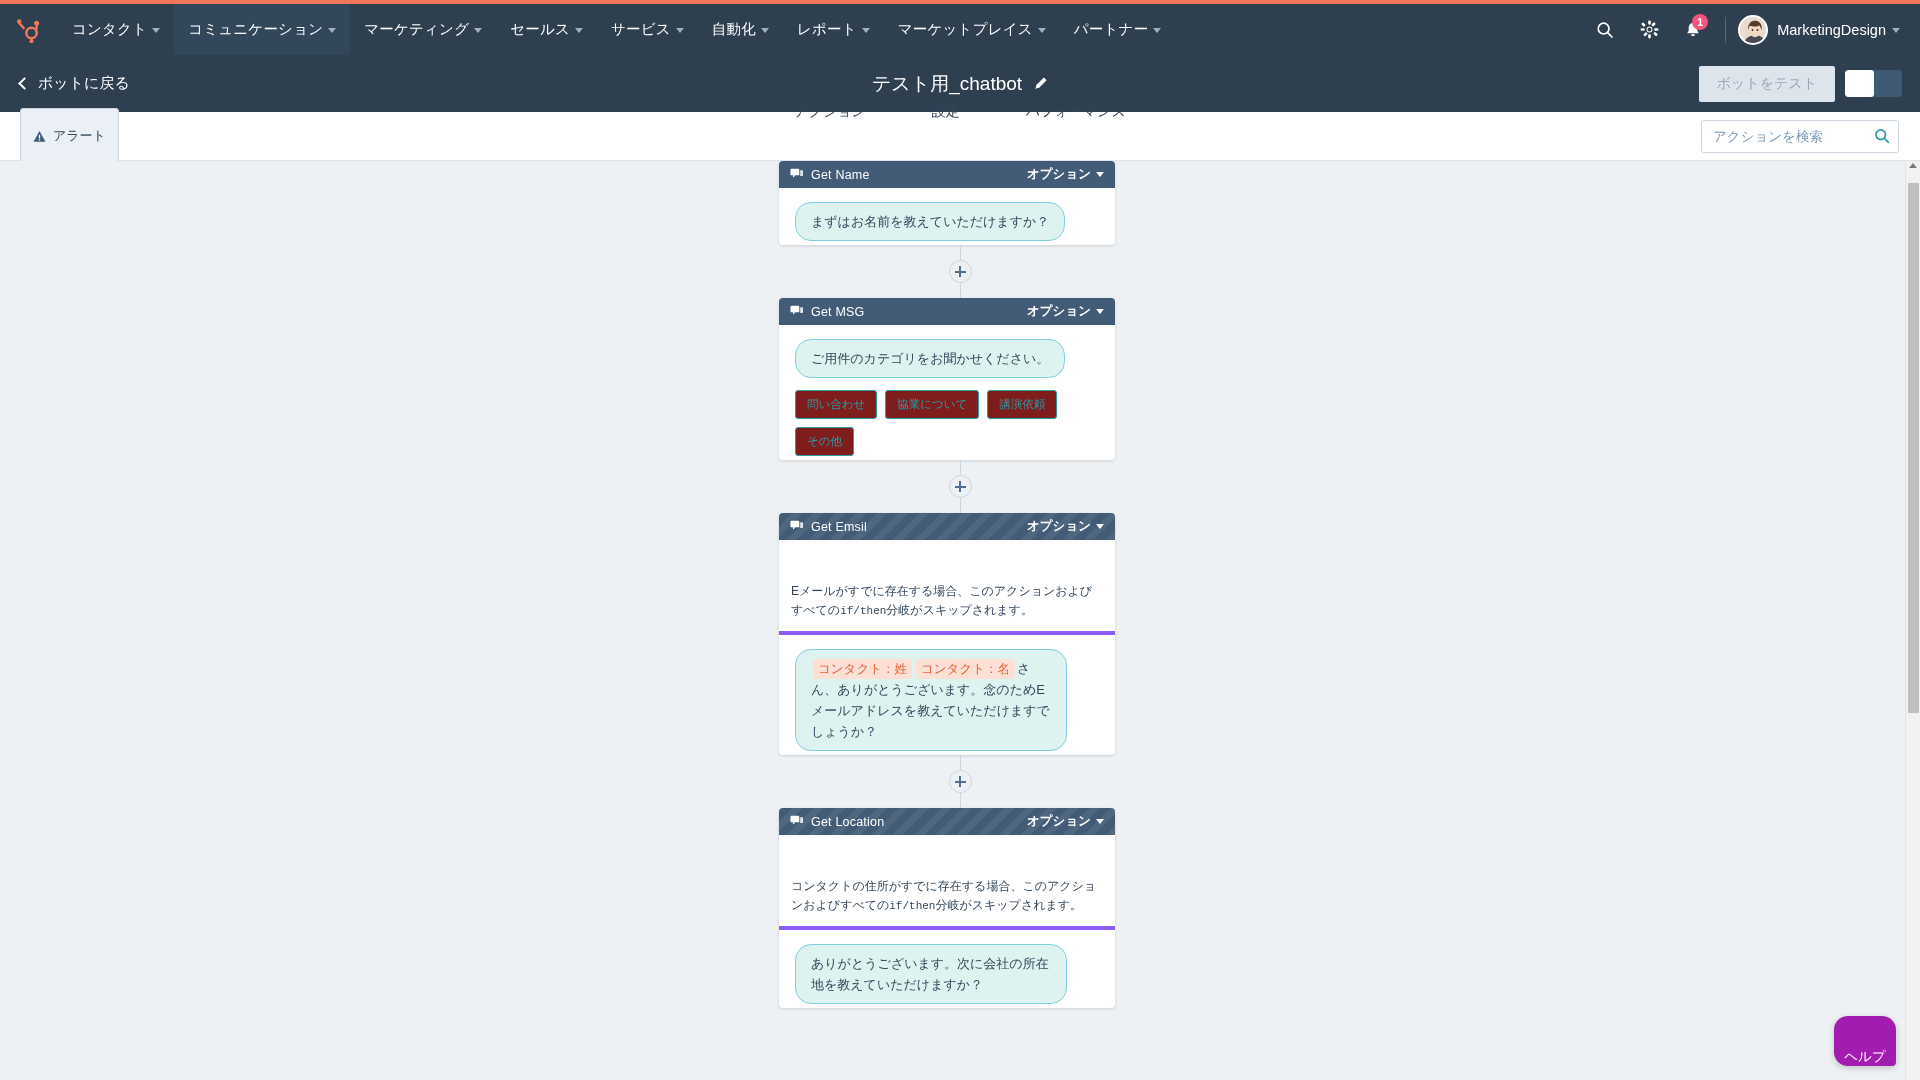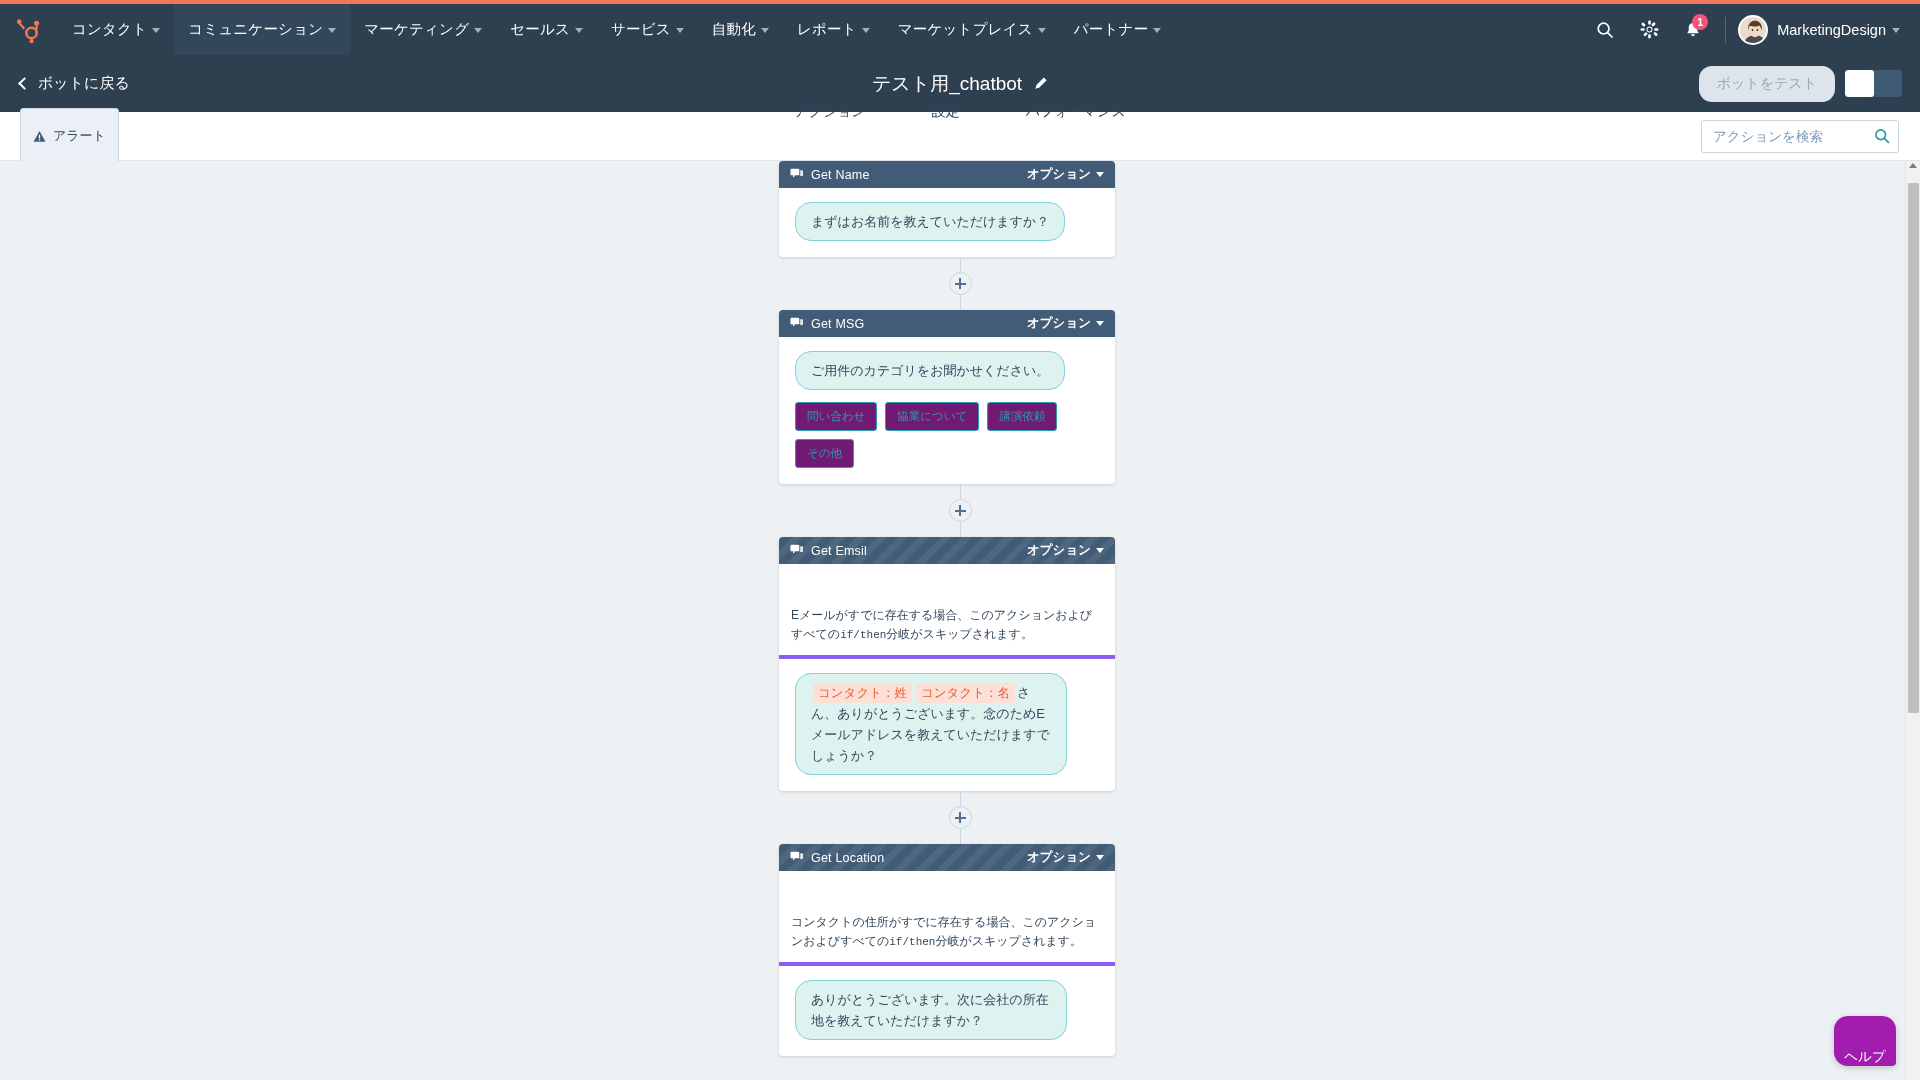--- a/index.html
+++ b/index.html
@@ -96,21 +96,21 @@
     pointer-events: none;
   }
   .bot-title { color: #ffffff; font-size: 19px; white-space: nowrap; }
   .pencil-btn { cursor: pointer; pointer-events: auto; display: flex; }
   .header-right {
     margin-left: auto; display: flex; align-items: center; gap: 10px;
     padding-right: 18px; z-index: 2;
   }
   .btn-test {
     background: #dde4ec; color: #9aa8b6;
-    border: none; border-radius: 13px;
+    border: none; border-radius: 2px;
     font-size: 14px; padding: 9px 18px; cursor: not-allowed;
     font-family: inherit; white-space: nowrap;
   }
   .toggle {
     width: 57px; height: 27px; border-radius: 3px;
     background: #3f5a73; display: flex; align-items: center;
     cursor: pointer; overflow: hidden;
   }
   .toggle-knob {
     width: 29px; height: 27px; background: #ffffff; border-radius: 3px;
@@ -196,40 +196,40 @@
     border-right: 4px solid transparent; border-top: 5px solid #fff;
   }
   .card-note {
     font-size: 12px; color: #33475b; line-height: 1.55;
     padding: 10px 12px 11px; border-bottom: 4px solid #8b5cf6; margin-top: 32px;
   }
   .card-note .mono {
     font-family: "Liberation Mono", "DejaVu Sans Mono", monospace;
     font-size: 11px;
   }
-  .card-body { padding: 14px 16px 16px; }
+  .card-body { padding: 14px 16px 4px; }
 
   .bubble {
     display: inline-block; max-width: 272px;
     background: #def2f0; border: 1px solid #7fd1de; border-radius: 16px;
     padding: 8px 15px; font-size: 13px; color: #33475b; line-height: 1.62;
   }
   .token {
     display: inline-block; background: #fde0d5; color: #e8603c;
     border-radius: 4px; padding: 0 5px; margin: 0 2px;
     font-size: 12.5px;
   }
 
   .quick-replies {
     display: flex; flex-wrap: wrap; gap: 8px; margin-top: 12px;
     max-width: 280px;
   }
   .qr {
     border: 1px solid #2a9ca8; border-radius: 3px;
-    background: #701a75; color: #2a9ca8;
+    background: #7f1d1d; color: #2a9ca8;
     font-size: 11.5px; padding: 6px 11px; cursor: pointer;
     font-family: inherit; white-space: nowrap;
   }
 
   
   .connector {
     height: 53px; display: flex; flex-direction: column;
     align-items: center; justify-content: center; position: relative;
   }
   .connector::before {

